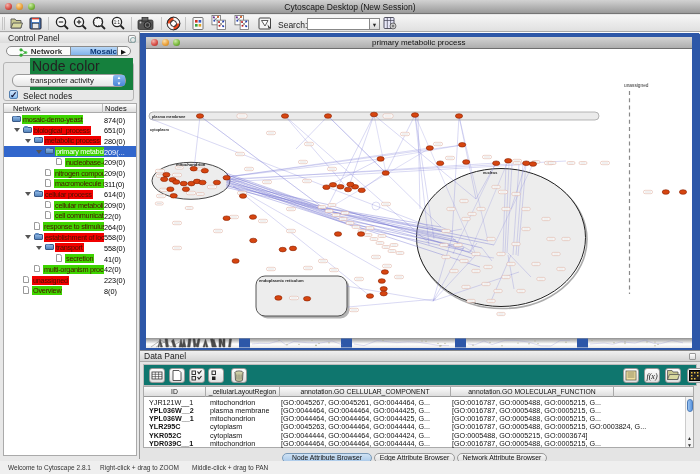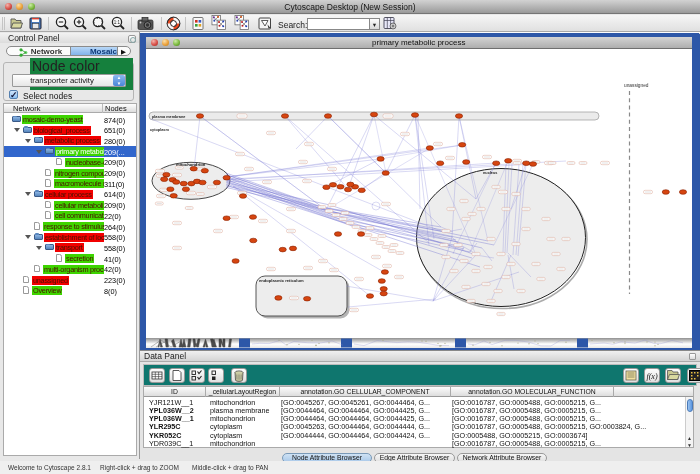--- a/index.html
+++ b/index.html
@@ -18,21 +18,21 @@
 #cpanel{position:absolute;left:0;top:32px;width:140px;height:427px;background:#e8e8e8;border-right:1px solid #9a9a9a}
 #cphead{position:absolute;left:0;top:1px;width:139px;height:10px;font-size:8.5px;color:#222;padding-left:8px;background:linear-gradient(#f2f2f2,#dcdcdc)}
 #cpfloat{position:absolute;right:3px;top:2px;width:8px;height:8px;border:1px solid #999;border-radius:2px;background:linear-gradient(#fff,#ddd)}
 #cpfloat:before{content:"";position:absolute;left:1px;top:1px;width:4px;height:4px;border:1px solid #8aa;border-radius:50%}
 #cptabs{position:absolute;left:6px;top:13.5px;width:125px;height:10.5px;background:#fbfbfb;border:1px solid #8a8a8a;border-radius:6px;overflow:hidden}
 #tabmosaic{position:absolute;left:63px;top:0;width:48px;height:10.5px;background:linear-gradient(#b8d7f7,#74aae8);border-left:1px solid #8a8a8a;border-right:1px solid #8a8a8a;text-align:right;font-size:8px;font-weight:bold;color:#123c78;line-height:9.5px}
 #tabnet{position:absolute;left:16px;top:0;width:47px;height:10.5px;text-align:center;font-size:8px;font-weight:bold;color:#333;line-height:9.5px}
 #tabarrow{position:absolute;right:4px;top:1px;font-size:6.5px;color:#111}
 #groupbox{position:absolute;left:3px;top:30px;width:131px;height:39px;border:1px solid #b5b5b5;border-radius:3px}
 #grouplbl{position:absolute;left:26px;top:-5px;background:#15803d;padding:0 2px;font-size:14px;color:#222}
-#combo{position:absolute;left:8px;top:11px;width:114px;height:13px;background:linear-gradient(#fff,#e6e6e6);border:1px solid #999;border-radius:1px;font-size:7.8px;color:#111;text-align:center;line-height:12px;padding-right:14px}
+#combo{position:absolute;left:8px;top:11px;width:114px;height:13px;background:linear-gradient(#fff,#e6e6e6);border:1px solid #999;border-radius:6px;font-size:7.8px;color:#111;text-align:center;line-height:12px;padding-right:14px}
 #comboarr{position:absolute;right:0px;top:0px;width:12px;height:11px;background:linear-gradient(#8ab8ee,#4a86d8);border-radius:2px;color:#fff;font-size:4.5px;line-height:5.5px;text-align:center}
 #checkrow{position:absolute;left:9px;top:58px;width:120px;height:11px}
 #checkbox{position:absolute;left:0;top:0;width:9px;height:9px;background:linear-gradient(#cfe4fa,#8ec0f0);border:1px solid #5580b0;border-radius:2px;color:#113;font-size:9px;line-height:8px;font-weight:bold}
 #checklbl{position:absolute;left:14px;top:1px;font-size:8.5px;color:#111}
 #treewrap{position:absolute;left:3px;top:71px;width:134px;height:353px;background:#fff;border:1px solid #aaa}
 #treehead{position:absolute;left:0;top:0;width:132px;height:9px;background:linear-gradient(#fdfdfd,#ddd);border-bottom:1px solid #aaa;font-size:7.5px;color:#111}
 #treehead .c1{position:absolute;left:9px;top:0px}
 #treehead .c2{position:absolute;left:101px;top:0px}
 #treehead .sep{position:absolute;left:98px;top:0;width:1px;height:9px;background:#bbb}
 .trow{position:absolute;left:0;width:132px;height:10.7px;font-size:7.3px;letter-spacing:-0.25px}
@@ -872,22 +872,23 @@
             <div style="left:137px">[GO:0045263, GO:0044464, GO:0044444, G...</div>
             <div style="left:308px">[GO:0016787, GO:0005488, GO:0005215, GO:0003824, G...</div>
           </div>
           <div class="drow" style="top:43.7px">
             <div style="left:5px;font-weight:bold">YKR052C</div>
             <div style="left:66px">cytoplasm</div>
             <div style="left:137px">[GO:0044444, GO:0044464, GO:0044424, G...</div>
             <div style="left:308px">[GO:0005488, GO:0005215, GO:0003674]</div>
           </div>
           <div class="drow" style="top:52.0px">
-            <div style="left:5px;font-weight:normal">YDR039C__1</div>
+            <div style="left:5px;font-weight:bold">YDR039C__1</div>
             <div style="left:66px">mitochondrion</div>
+            <div style="left:137px">[GO:0044464, GO:0044464, GO:0044444, G...</div>
             <div style="left:308px">[GO:0016787, GO:0005488, GO:0005215, G...</div>
           </div>
         </div>
       <div id="dscroll">
           <div id="dthumb"></div>
         <div style="position:absolute;left:1px;top:38px;font-size:5px;color:#333">▲</div>
         <div style="position:absolute;left:1px;top:45px;font-size:5px;color:#333">▼</div>
       </div>
     </div>
     <div id="dtabs">

